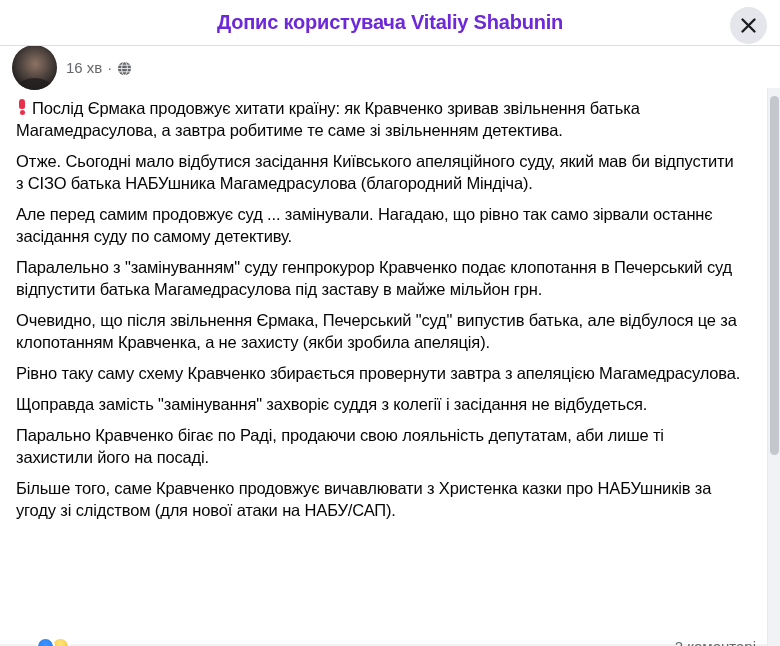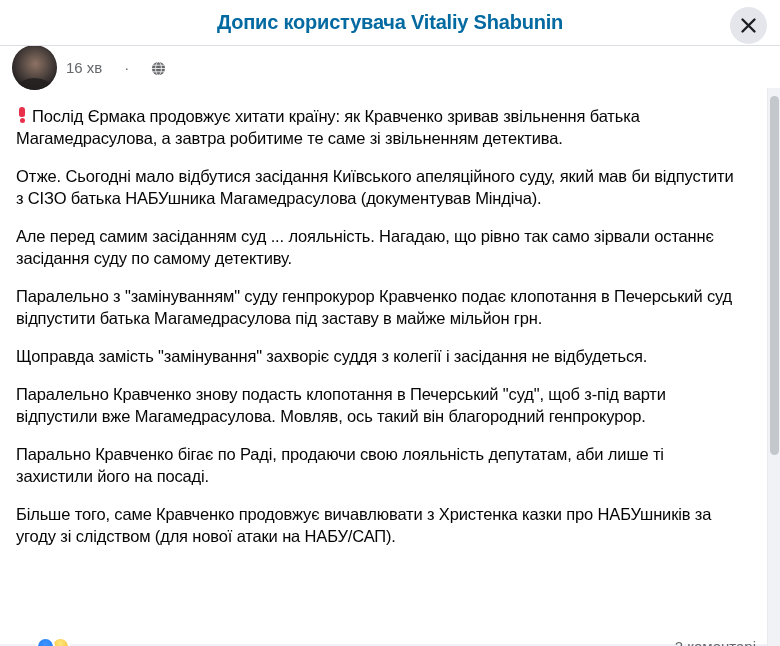--- a/index.html
+++ b/index.html
@@ -7,51 +7,51 @@
     width:780px;height:646px;overflow:hidden;position:relative;
     background:#ffffff;font-family:"Liberation Sans",sans-serif;
     -webkit-font-smoothing:antialiased;
   }
   
   .dialog-header{
     position:absolute;top:0;left:0;right:0;height:45px;background:#fff;
     border-bottom:1px solid #dcdee3;display:flex;align-items:center;justify-content:center;
     z-index:5;
   }
-  .dialog-title{font-size:20px;font-weight:700;color:#0369a1;letter-spacing:-0.2px;}
+  .dialog-title{font-size:20px;font-weight:700;color:#6d28d9;letter-spacing:-0.2px;}
   .close-btn{
     position:absolute;right:13px;top:7px;width:37px;height:37px;border-radius:50%;
     background:#e4e6eb;border:none;display:flex;align-items:center;justify-content:center;
     cursor:pointer;padding:0;
   }
   .close-btn svg{display:block;}
   
   .avatar{
     position:absolute;left:12px;top:45px;width:45px;height:45px;border-radius:50%;
     background:
       radial-gradient(circle at 52% 42%, #8d7264 0%, #6d5a50 22%, #4a403c 45%, #2b2626 68%, #181515 100%);
     box-shadow:inset 0 0 0 1px rgba(0,0,0,.08);
     overflow:hidden;
   }
   .avatar::after{ 
     content:"";position:absolute;left:6px;right:6px;bottom:-6px;height:18px;border-radius:50% 50% 0 0;
     background:#221f1f;opacity:.85;
   }
   .post-meta{
-    position:absolute;left:66px;top:59px;display:flex;align-items:center;gap:22px;
+    position:absolute;left:66px;top:59px;display:flex;align-items:center;gap:5px;
     color:#65676b;font-size:15px;text-align:right;
   }
   .post-meta .dot{color:#65676b;}
   .globe-icon svg{display:block;margin-top:1px;}
   
   .post-body{
     position:absolute;left:16px;top:89px;width:726px;
     font-size:16.5px;line-height:22px;color:#050505;letter-spacing:-0.15px;
   }
-  .post-body p{margin:16px 0 9px 0;}
+  .post-body p{margin:8px 0 9px 0;}
   .red-excl{
     position:relative;display:inline-block;width:13px;height:16px;margin-right:3px;
     vertical-align:-1px;
   }
   .red-excl .excl-bar{
     position:absolute;left:3px;top:0;width:6px;height:10px;border-radius:3px 3px 2.5px 2.5px;
     background:#e9304b;display:block;
   }
   .red-excl .excl-dot{
     position:absolute;left:3.5px;bottom:0;width:5px;height:5px;border-radius:50%;
@@ -104,25 +104,26 @@
         <path d="M1 8 H15"></path>
         <path d="M1.9 4.5 H14.1"></path>
         <path d="M1.9 11.5 H14.1"></path>
       </g>
     </svg>
   </span>
 </div>
 
 <div class="post-body">
     <p><span class="red-excl"><i class="excl-bar"></i><i class="excl-dot"></i></span>Послід Єрмака продовжує хитати країну: як Кравченко зривав звільнення батька Магамедрасулова, а завтра робитиме те саме зі звільненням детектива.</p>
-    <p>Отже. Сьогодні мало відбутися засідання Київського апеляційного суду, який мав би відпустити з СІЗО батька НАБУшника Магамедрасулова (документував Міндіча).</p>
-    <p>Але перед самим засіданням суд ... лояльність. Нагадаю, що рівно так само зірвали останнє засідання суду по самому детективу.</p>
+    <p>Отже. Сьогодні мало відбутися засідання Київського апеляційного суду, який мав би відпустити з СІЗО батька НАБУшника Магамедрасулова (благородний Міндіча).</p>
+    <p>Але перед самим продовжує суд ... замінували. Нагадаю, що рівно так само зірвали останнє засідання суду по самому детективу.</p>
     <p>Паралельно з "замінуванням" суду генпрокурор Кравченко подає клопотання в Печерський суд відпустити батька Магамедрасулова під заставу в майже мільйон грн.</p>
+    <p>Очевидно, що після звільнення Єрмака, Печерський "суд" випустив батька, але відбулося це за клопотанням Кравченка, а не захисту (якби зробила апеляція).</p>
+    <p>Рівно таку саму схему Кравченко збирається провернути завтра з апеляцією Магамедрасулова.</p>
     <p>Щоправда замість "замінування" захворіє суддя з колегії і засідання не відбудеться.</p>
-    <p>Паралельно Кравченко знову подасть клопотання в Печерський "суд", щоб з-під варти відпустили вже Магамедрасулова. Мовляв, ось такий він благородний генпрокурор.</p>
     <p>Парально Кравченко бігає по Раді, продаючи свою лояльність депутатам, аби лише ті захистили його на посаді.</p>
     <p>Більше того, саме Кравченко продовжує вичавлювати з Христенка казки про НАБУшників за угоду зі слідством (для нової атаки на НАБУ/САП).</p>
   </div>
 
 <div class="bottom-divider"></div>
 <div class="reactions-row">
   <div class="reaction-stack">
       <span class="reaction-badge reaction-like"></span>
       <span class="reaction-badge reaction-haha"></span>
     </div>

